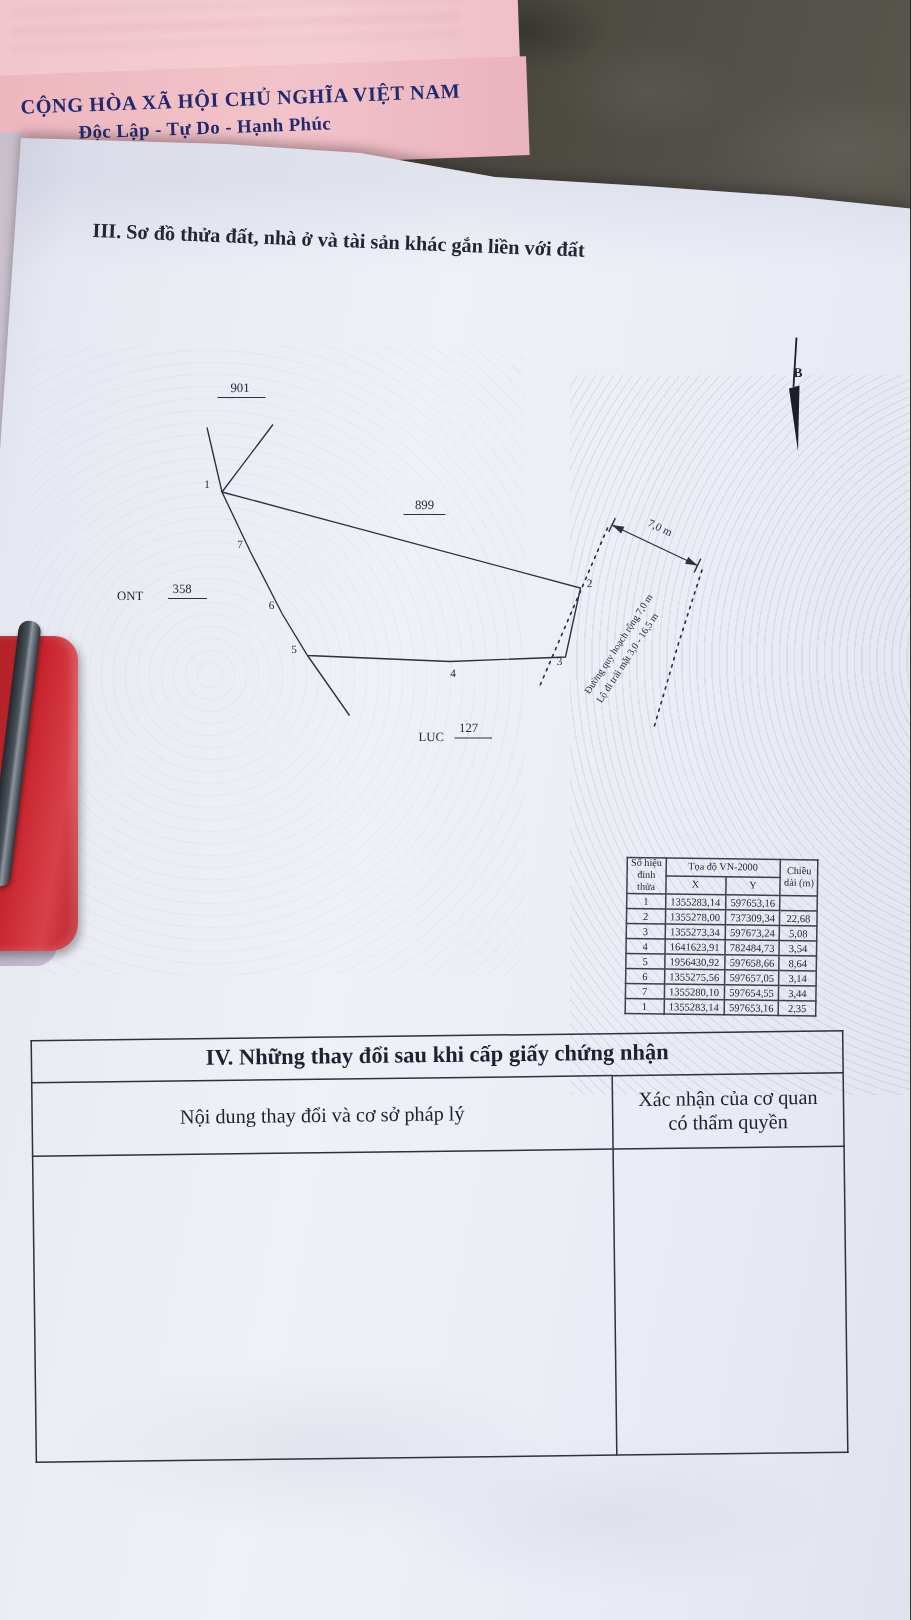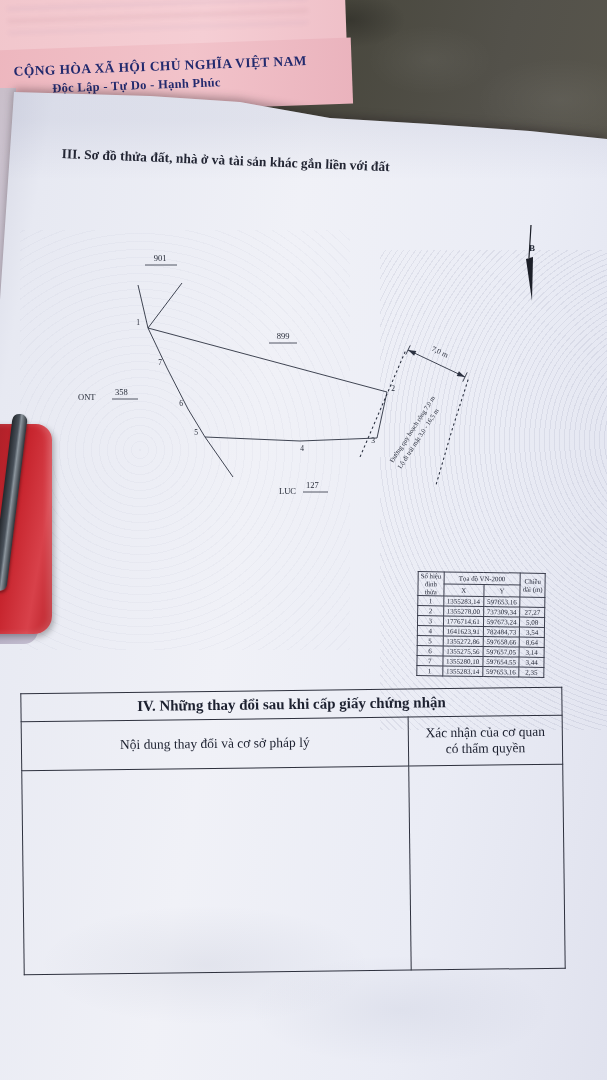--- a/index.html
+++ b/index.html
@@ -170,37 +170,37 @@
         <tr>
           <td>1</td>
           <td>1355283,14</td>
           <td>597653,16</td>
           <td></td>
         </tr>
         <tr>
           <td>2</td>
           <td>1355278,00</td>
           <td>737309,34</td>
-          <td>27,27</td>
+          <td>22,68</td>
         </tr>
         <tr>
           <td>3</td>
-          <td>1776714,61</td>
+          <td>1355273,34</td>
           <td>597673,24</td>
           <td>5,08</td>
         </tr>
         <tr>
           <td>4</td>
           <td>1641623,91</td>
           <td>782484,73</td>
           <td>3,54</td>
         </tr>
         <tr>
           <td>5</td>
-          <td>1355272,86</td>
+          <td>1956430,92</td>
           <td>597658,66</td>
           <td>8,64</td>
         </tr>
         <tr>
           <td>6</td>
           <td>1355275,56</td>
           <td>597657,05</td>
           <td>3,14</td>
         </tr>
         <tr>

